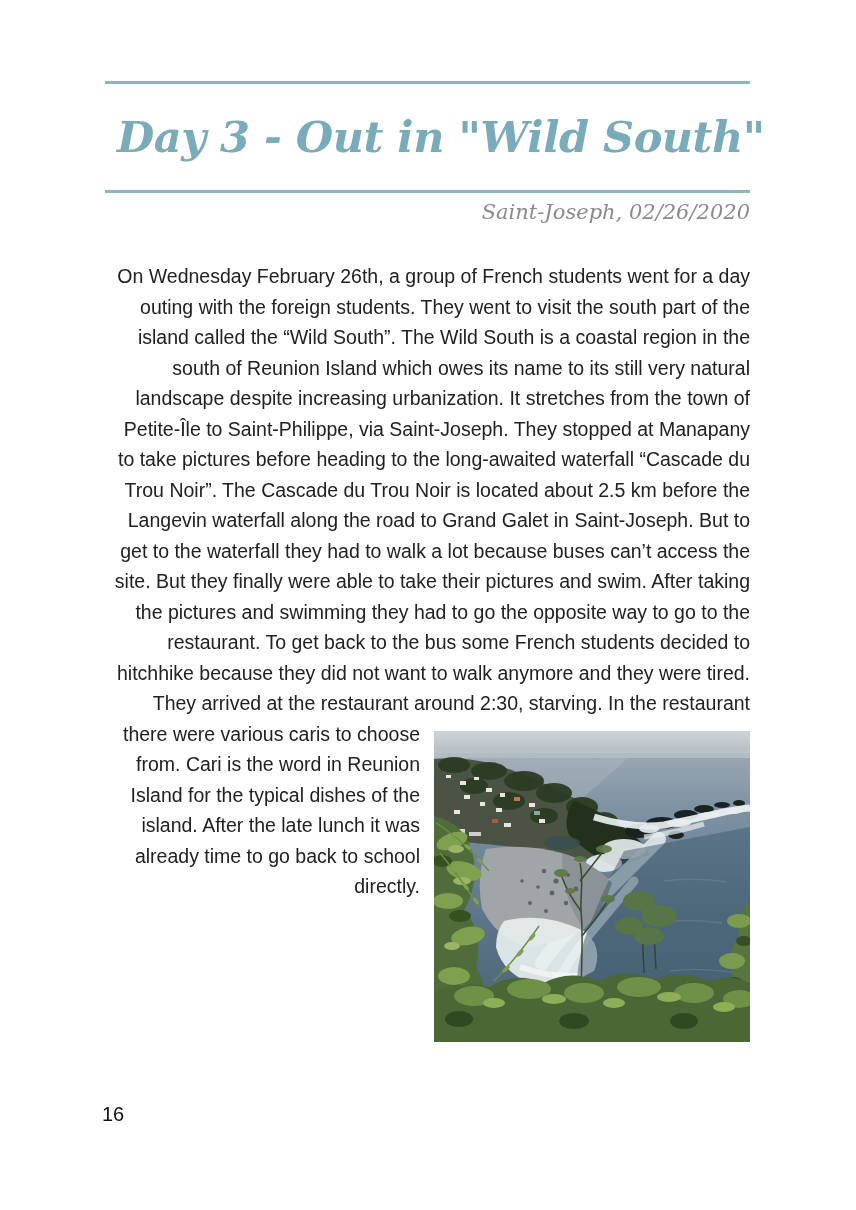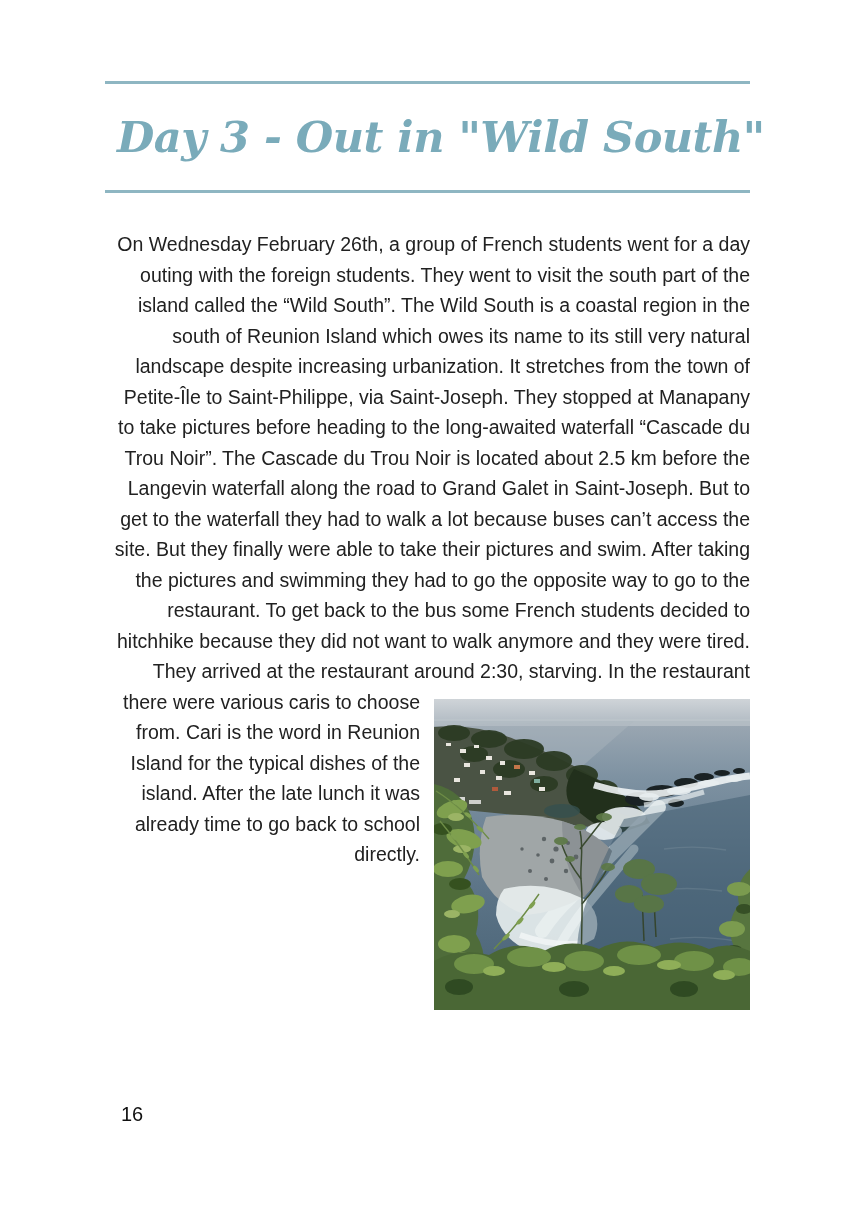--- a/index.html
+++ b/index.html
@@ -54,39 +54,40 @@
   }
   .photo-float {
     float: right;
     width: 316px;
     height: 311px;
     margin: 12px 0 8px 14px;
   }
   .photo-float svg { display: block; }
   .pagenum {
     position: absolute;
-    left: 121px;
+    left: 102px;
     top: 1100px;
     font-size: 20px;
     line-height: 28px;
     color: #111111;
   }
 </style>
 </head>
 <body>
 
 <div class="page">
   <div class="content">
 
     <div class="rule rule-top"></div>
 
     <h1 class="title">Day 3 - Out in "Wild South"</h1>
 
     <div class="rule"></div>
 
+    <div class="subtitle">Saint-Joseph, 02/26/2020</div>
 
     <p class="body-text"><span>On Wednesday February 26th, a group of French students went for a day outing with the foreign students. They went to visit the south part of the island called the “Wild South”. The Wild South is a coastal region in the south of Reunion Island which owes its name to its still very natural landscape despite increasing urbanization. It stretches from the town of Petite-Île to Saint-Philippe, via Saint-Joseph. They stopped at Manapany to take pictures before heading to the long-awaited waterfall “Cascade du Trou Noir”. The Cascade du Trou Noir is located about 2.5 km before the Langevin waterfall along the road to Grand Galet in Saint-Joseph. But to get to the waterfall they had to walk a lot because buses can’t access the site. But they finally were able to take their pictures and swim. After taking the pictures and swimming they had to go the opposite way to go to the restaurant. To get back to the bus some French students decided to hitchhike because they did not want to walk anymore and they were tired. They arrived at the restaurant around 2:30, starving. In the </span><span class="photo-float">
           <svg width="316" height="311" viewBox="0 0 316 311" role="img">
         <defs>
           <linearGradient id="sea" x1="0" y1="0" x2="0" y2="1">
             <stop offset="0" stop-color="#a7b0b9"></stop>
             <stop offset="0.25" stop-color="#7e92a2"></stop>
             <stop offset="0.6" stop-color="#5d7588"></stop>
             <stop offset="1" stop-color="#466073"></stop>
           </linearGradient>

